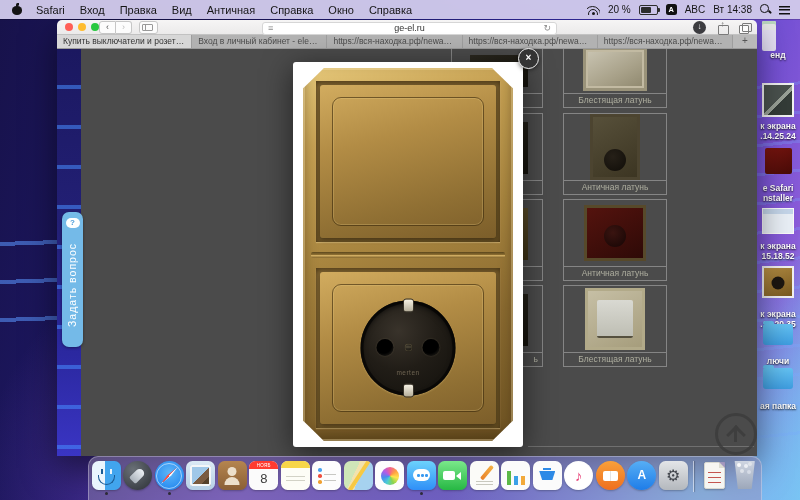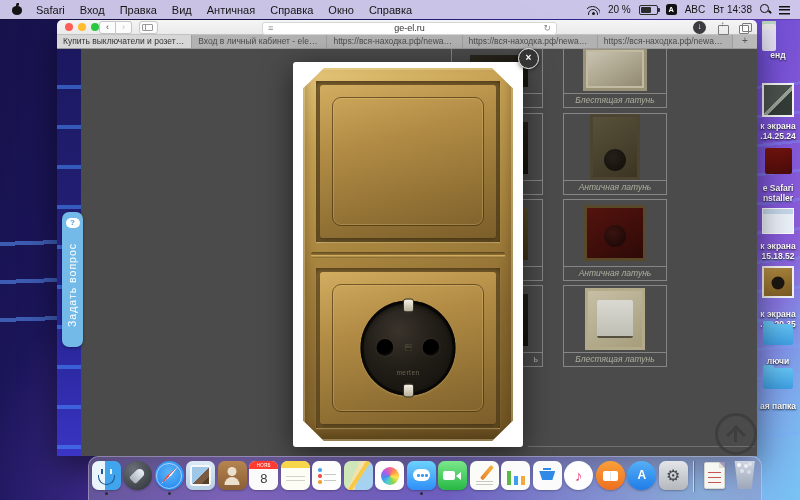--- a/index.html
+++ b/index.html
@@ -88,21 +88,21 @@
       linear-gradient(#1b1860,#232077 45%,#2b28a0 75%,#3a35c4);}
   .qa-tab{position:absolute;left:5px;top:163px;width:21px;height:135px;background:#74baе8;
     background:#74bae8;border-radius:7px;box-shadow:0 1px 3px rgba(0,0,0,.4);}
   .qa-cloud{width:14px;height:10px;background:#fff;border-radius:6px;margin:6px auto 3px auto;
     font-size:8px;font-weight:bold;color:#4b9bd8;text-align:center;line-height:10px;}
   .qa-text{writing-mode:vertical-rl;transform:rotate(180deg);color:#fff;font-size:10.5px;letter-spacing:1px;
     height:108px;margin:0 auto;display:block;text-align:center;width:14px;}
 
   
   .grid{position:absolute;left:506px;top:0;width:104px;height:318px;}
-  .cell{position:absolute;left:0;width:102px;border:1px solid #858585;font-style:italic;}
+  .cell{position:absolute;left:0;width:102px;border:1px solid #858585;}
   .cell:nth-of-type(1){top:-2px;height:60px;border-top:none;}
   .cell:nth-of-type(2){top:64px;height:80px;}
   .cell:nth-of-type(3){top:150px;height:80px;}
   .cell:nth-of-type(4){top:236px;height:80px;}
   .cap{position:absolute;left:0;right:0;bottom:0;height:13px;border-top:1px solid #858585;
     font-size:8.5px;color:#aeae9f;text-align:center;line-height:13px;white-space:nowrap;overflow:hidden;}
   .pic{position:absolute;left:50%;top:calc(50% - 7px);transform:translate(-50%,-50%);}
   .t-light .pic{width:58px;height:46px;background:linear-gradient(150deg,#cac5b3,#a8a189 60%,#8e876d);border:3px solid #9a937a;box-shadow:inset 0 0 0 2px #c2ba a2;box-shadow:inset 0 0 0 2px #c2baa2;}
   .cell:nth-of-type(1) .pic{height:38px;top:calc(50% - 8px);}
   .t-dark .pic{width:44px;height:60px;background:linear-gradient(150deg,#57503a,#3c3522);border:3px solid #4c4430;}

